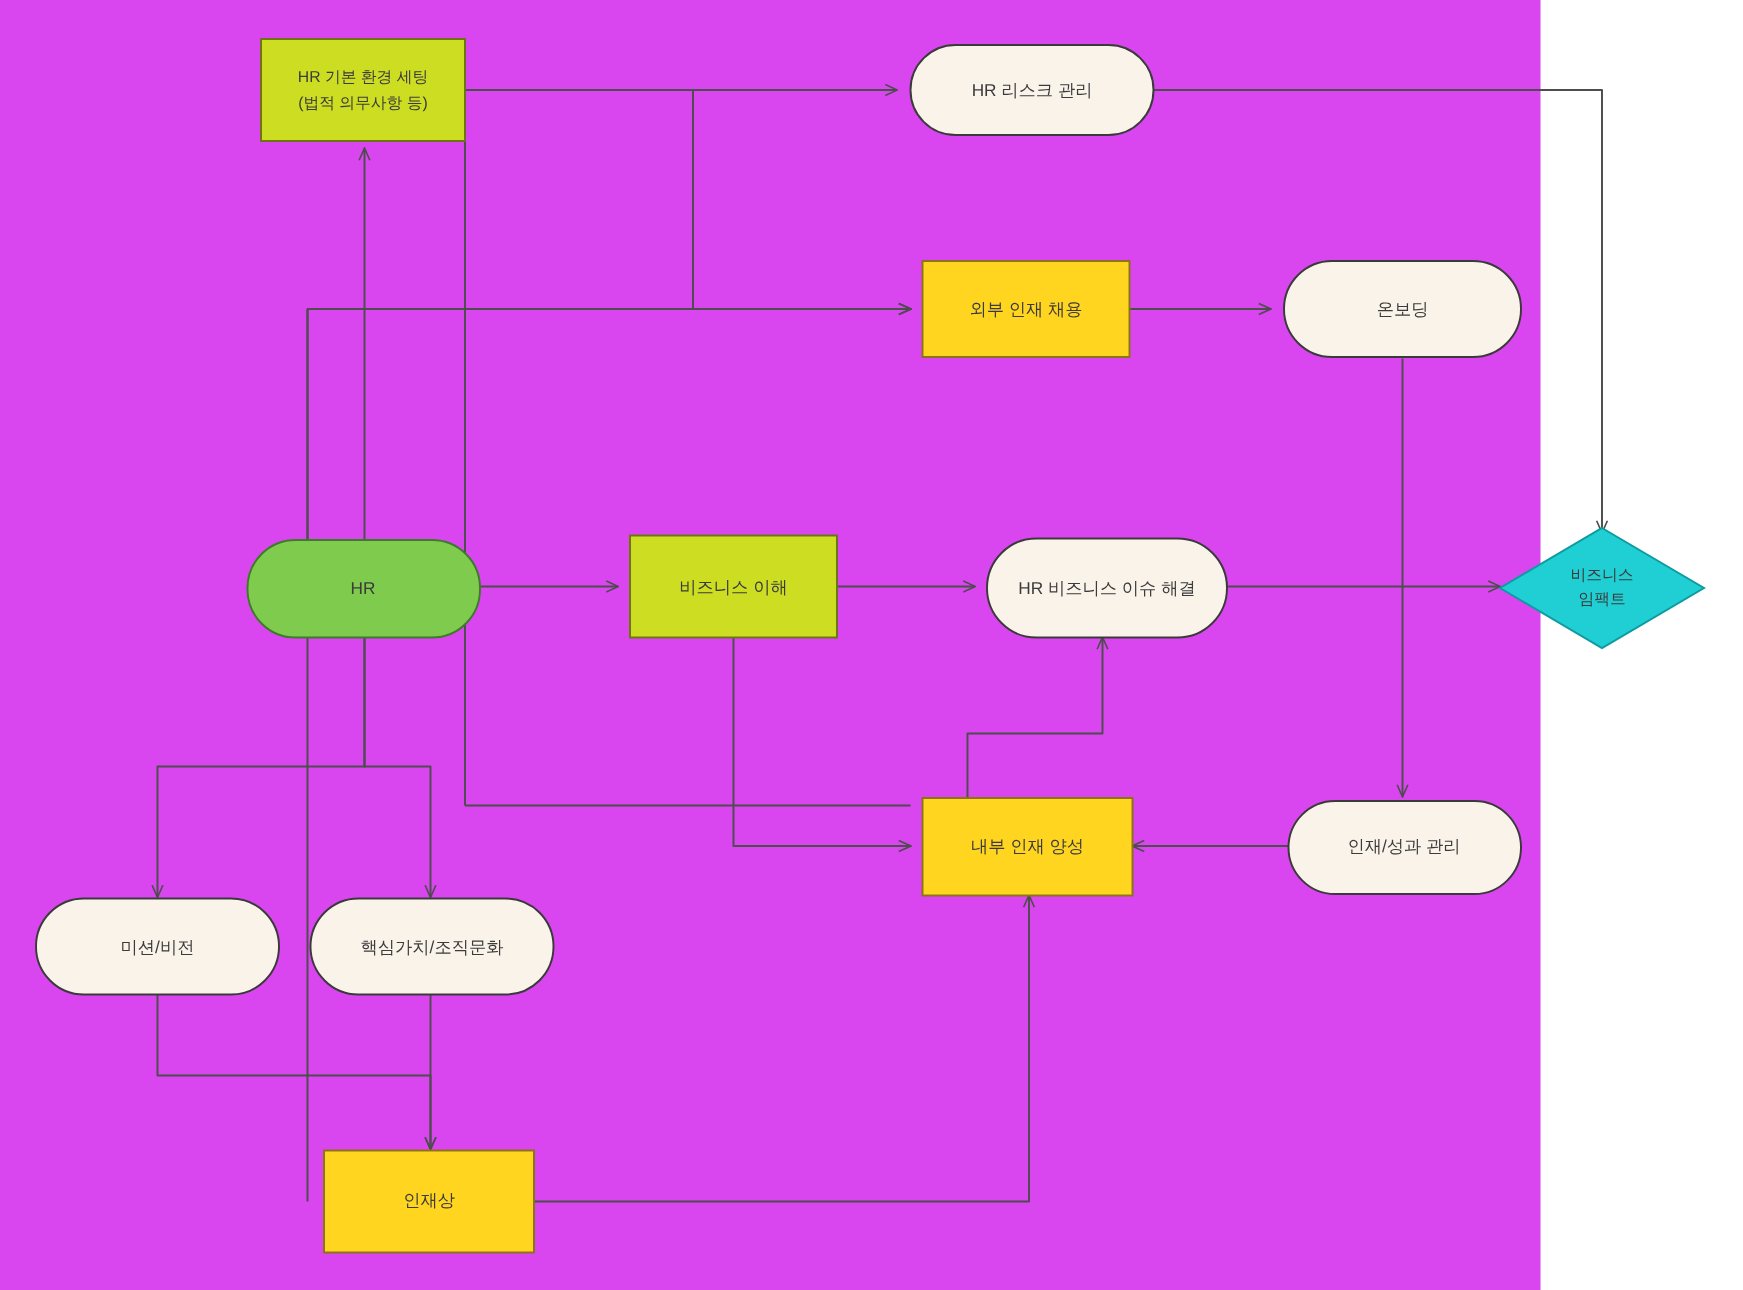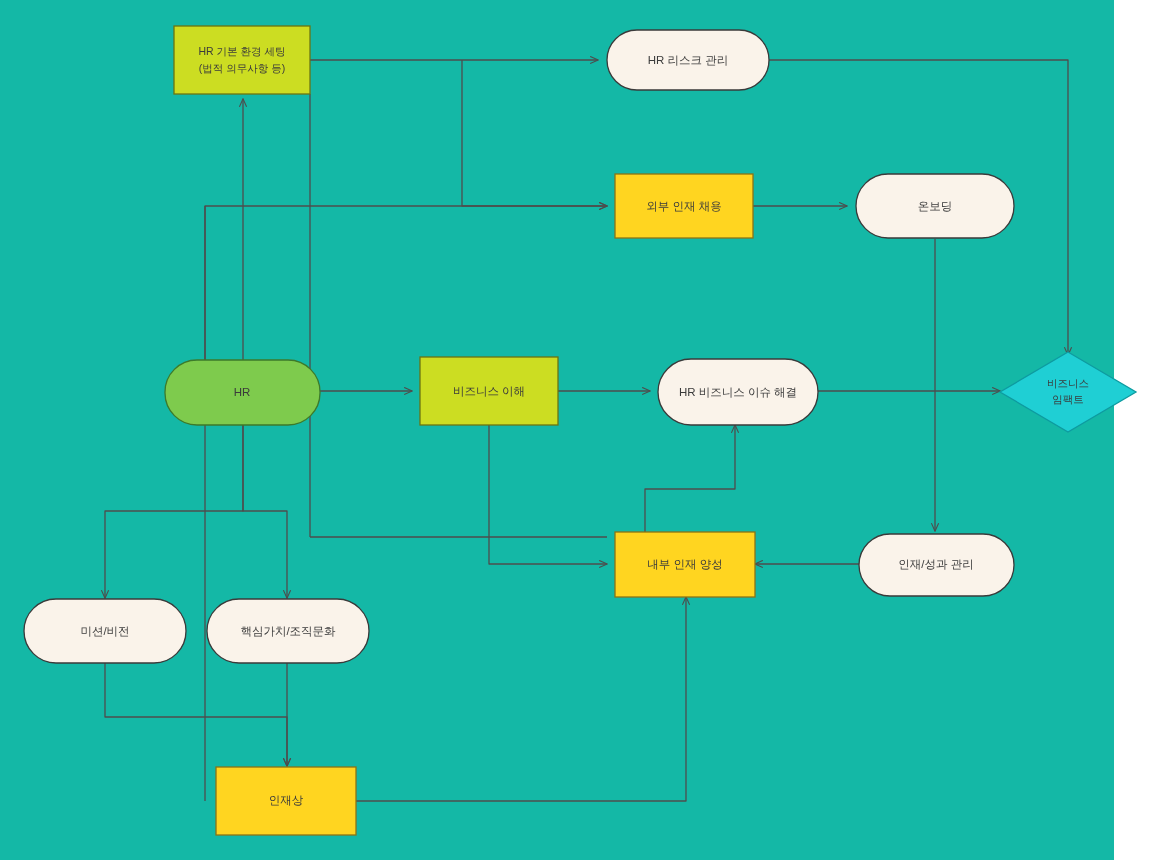--- a/index.html
+++ b/index.html
@@ -8,23 +8,23 @@
     background: #ffffff;
   }
   body {
     width: 1162px;
     height: 860px;
     font-family: "Liberation Sans", "DejaVu Sans", sans-serif;
     overflow: hidden;
   }
   #diagram-root {
     position: relative;
-    width: 1114px;
+    width: 1027px;
     height: 860px;
-    background: #14b8a6;
+    background: #d946ef;
     text-decoration: underline;
   }
   svg#flowchart {
     display: block;
     width: 1162px;
     height: 860px;
   }
   .edge-line {
     fill: none;
     stroke: #4d4d4d;

